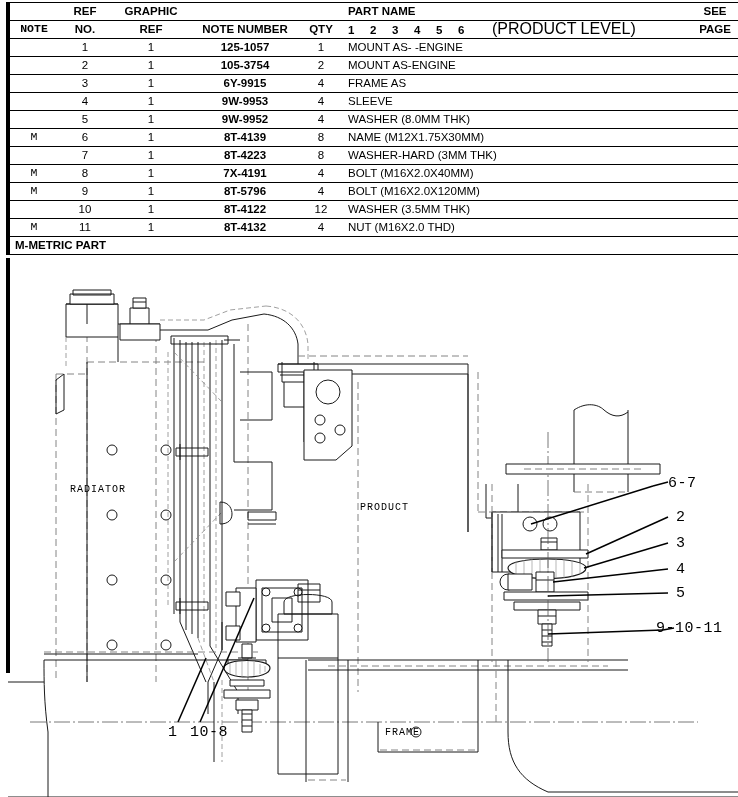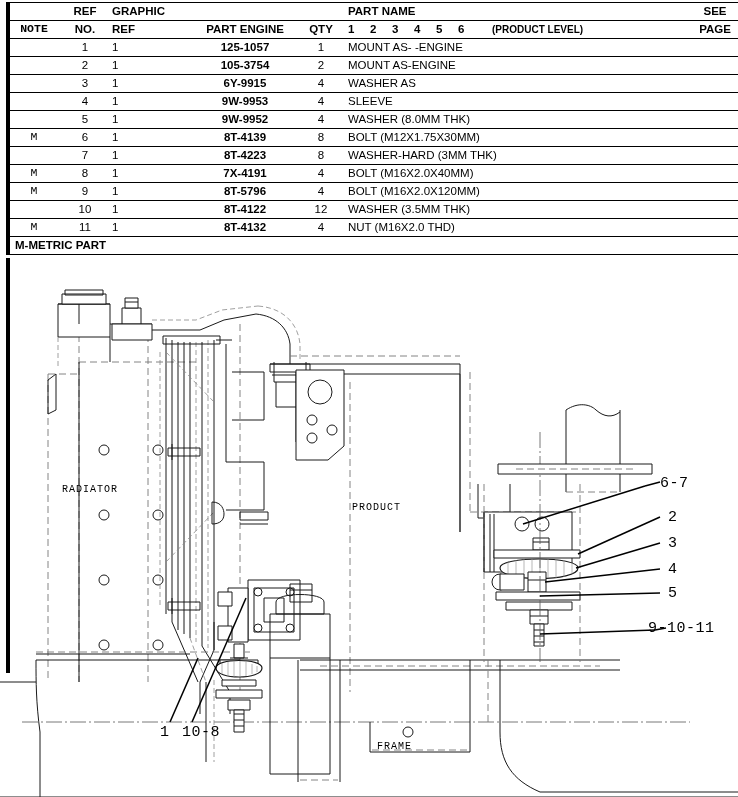--- a/index.html
+++ b/index.html
@@ -44,21 +44,21 @@
     font-size: 11.5px;
   }
   table.parts td.num, table.parts td.bold {
     font-weight: bold;
   }
   .thickL { border-left: 4px solid #000; }
   .thickR { border-right: 4px solid #000; }
 
   .c-note   { width: 48px;  text-align: center; font-family: Liberation Mono, monospace; }
   .c-refno  { width: 54px;  text-align: center; }
-  .c-graph  { width: 78px;  text-align: left; }
+  .c-graph  { width: 78px;  text-align: center; }
   .c-partno { width: 110px; text-align: center; }
   .c-qty    { width: 42px;  text-align: center; }
   .c-name   { width: 340px; text-align: left; padding-left: 6px !important; }
   .c-page   { width: 54px;  text-align: center; }
 
   thead th {
     border-top: none;
     border-bottom: none;
     height: auto;
   }
@@ -76,36 +76,36 @@
     font-size: 11.5px;
     vertical-align: bottom;
     padding-bottom: 1px;
   }
   .plevel {
     font-weight: bold;
     letter-spacing: 0;
     display: inline-block;
   }
   .plevel span.n { display:inline-block; width: 22px; text-align: left; }
-  .plevel span.pl { font-weight: bold; font-size: 10px; padding-left: 12px; }
+  .plevel span.pl { font-weight: normal; font-size: 16px; padding-left: 12px; }
 
   .footnote-row td {
     border-top: 2px solid #000;
     border-bottom: 2px solid #000;
     text-align: left;
     font-weight: normal;
     font-size: 12px;
     padding-left: 5px !important;
     height: 19px;
   }
 
   
   #drawing {
     position: absolute;
-    left: 0;
+    left: 8px;
     top: 262px;
     width: 658px;
     height: 535px;
   }
   #drawing svg { display:block; }
 
   .vline-left {
     position: absolute;
     left: 6px;
     top: 258px;
@@ -143,21 +143,21 @@
         <th class="c-graph">GRAPHIC</th>
         <th class="c-partno"></th>
         <th class="c-qty"></th>
         <th class="c-name">PART NAME</th>
         <th class="c-page thickR">SEE</th>
       </tr>
       <tr class="hdr-row-bot">
         <th class="c-note thickL">NOTE</th>
         <th class="c-refno">NO.</th>
         <th class="c-graph">REF</th>
-        <th class="c-partno">PART ENGINE</th>
+        <th class="c-partno">NOTE NUMBER</th>
         <th class="c-qty">QTY</th>
         <th class="c-name">
           <span class="plevel" id="plevel-holder"><span class="n">1</span><span class="n">2</span><span class="n">3</span><span class="n">4</span><span class="n">5</span><span class="n">6</span><span class="pl">(PRODUCT LEVEL)</span></span>
         </th>
         <th class="c-page thickR">PAGE</th>
       </tr>
     </thead>
     <tbody id="parts-body">
         <tr>
           <td class="c-note thickL body"></td>
@@ -176,21 +176,21 @@
           <td class="c-qty body">2</td>
           <td class="c-name body">MOUNT AS-ENGINE</td>
           <td class="c-page thickR body"></td>
         </tr>
         <tr>
           <td class="c-note thickL body"></td>
           <td class="c-refno body">3</td>
           <td class="c-graph body">1</td>
           <td class="c-partno bold">6Y-9915</td>
           <td class="c-qty body">4</td>
-          <td class="c-name body">WASHER AS</td>
+          <td class="c-name body">FRAME AS</td>
           <td class="c-page thickR body"></td>
         </tr>
         <tr>
           <td class="c-note thickL body"></td>
           <td class="c-refno body">4</td>
           <td class="c-graph body">1</td>
           <td class="c-partno bold">9W-9953</td>
           <td class="c-qty body">4</td>
           <td class="c-name body">SLEEVE</td>
           <td class="c-page thickR body"></td>
@@ -203,21 +203,21 @@
           <td class="c-qty body">4</td>
           <td class="c-name body">WASHER (8.0MM THK)</td>
           <td class="c-page thickR body"></td>
         </tr>
         <tr>
           <td class="c-note thickL body">M</td>
           <td class="c-refno body">6</td>
           <td class="c-graph body">1</td>
           <td class="c-partno bold">8T-4139</td>
           <td class="c-qty body">8</td>
-          <td class="c-name body">BOLT (M12X1.75X30MM)</td>
+          <td class="c-name body">NAME (M12X1.75X30MM)</td>
           <td class="c-page thickR body"></td>
         </tr>
         <tr>
           <td class="c-note thickL body"></td>
           <td class="c-refno body">7</td>
           <td class="c-graph body">1</td>
           <td class="c-partno bold">8T-4223</td>
           <td class="c-qty body">8</td>
           <td class="c-name body">WASHER-HARD (3MM THK)</td>
           <td class="c-page thickR body"></td>
@@ -538,21 +538,21 @@
 
   <g>
     <path class="ld" d="M170 460 L198 396"></path>
     <path class="ld" d="M192 460 L246 336"></path>
   </g>
 </svg>
 
   <div style="position:absolute; left:0; top:0; width:738px; height:535px; pointer-events:none;">
     <div class="dwg-label" style="position:absolute; left:62px; top:222px;">RADIATOR</div>
     <div class="dwg-label" style="position:absolute; left:352px; top:240px;">PRODUCT</div>
-    <div class="dwg-label" style="position:absolute; left:377px; top:465px;margin-top:14px;">FRAME</div>
+    <div class="dwg-label" style="position:absolute; left:377px; top:465px;">FRAME</div>
 
     <div class="callout" style="position:absolute; left:660px; top:213px;">6-7</div>
     <div class="callout" style="position:absolute; left:668px; top:247px;">2</div>
     <div class="callout" style="position:absolute; left:668px; top:273px;">3</div>
     <div class="callout" style="position:absolute; left:668px; top:299px;">4</div>
     <div class="callout" style="position:absolute; left:668px; top:323px;">5</div>
     <div class="callout" style="position:absolute; left:648px; top:358px;">9-10-11</div>
 
     <div class="callout" style="position:absolute; left:160px; top:462px;">1</div>
     <div class="callout" style="position:absolute; left:182px; top:462px;">10-8</div>

